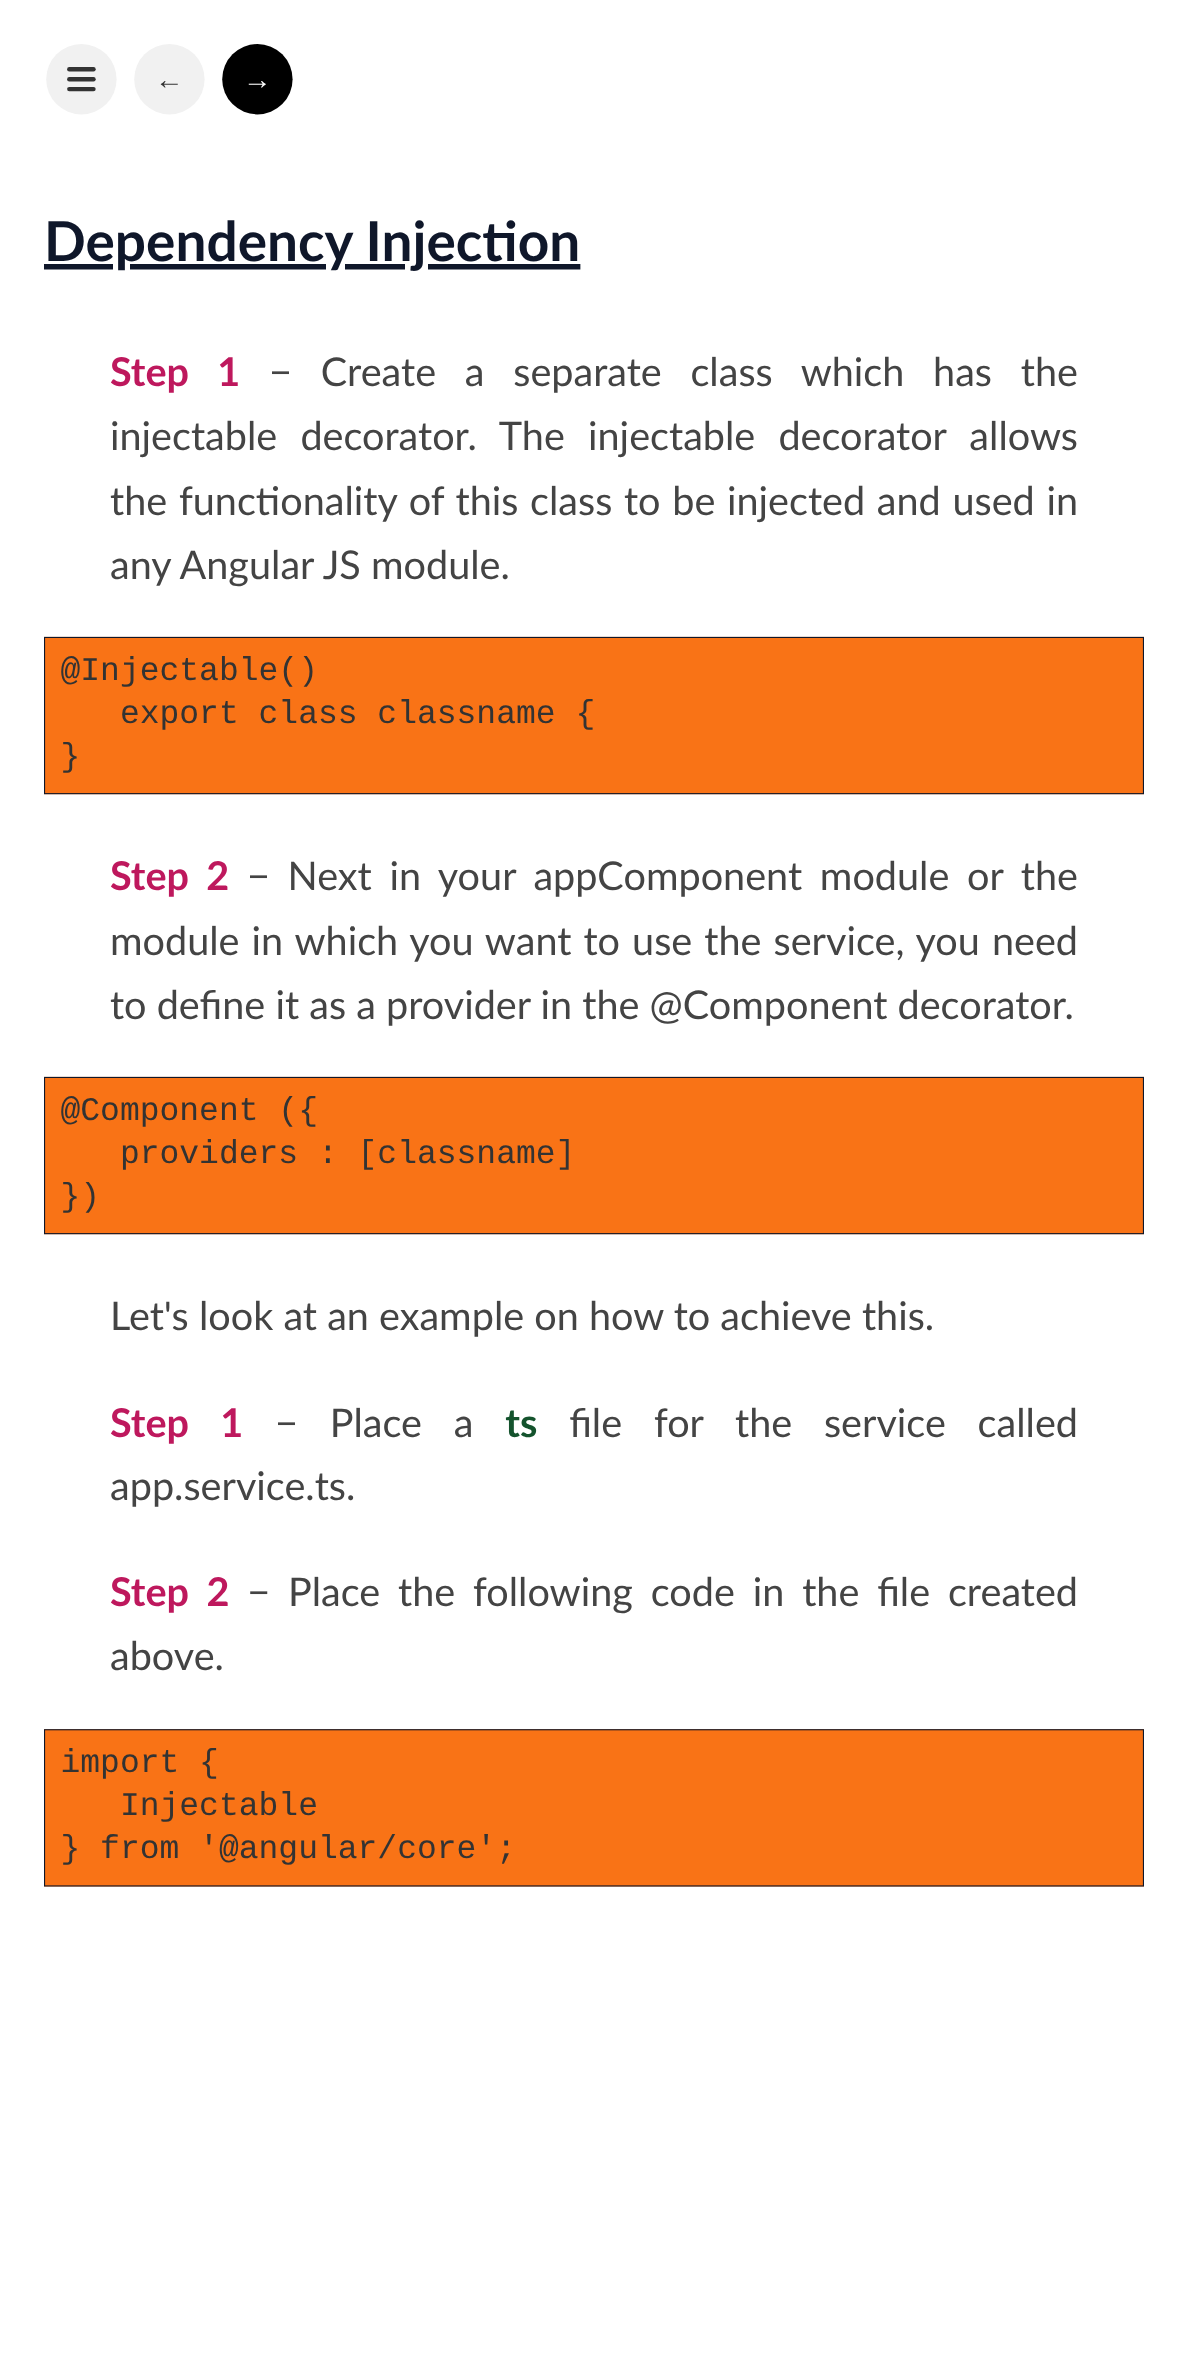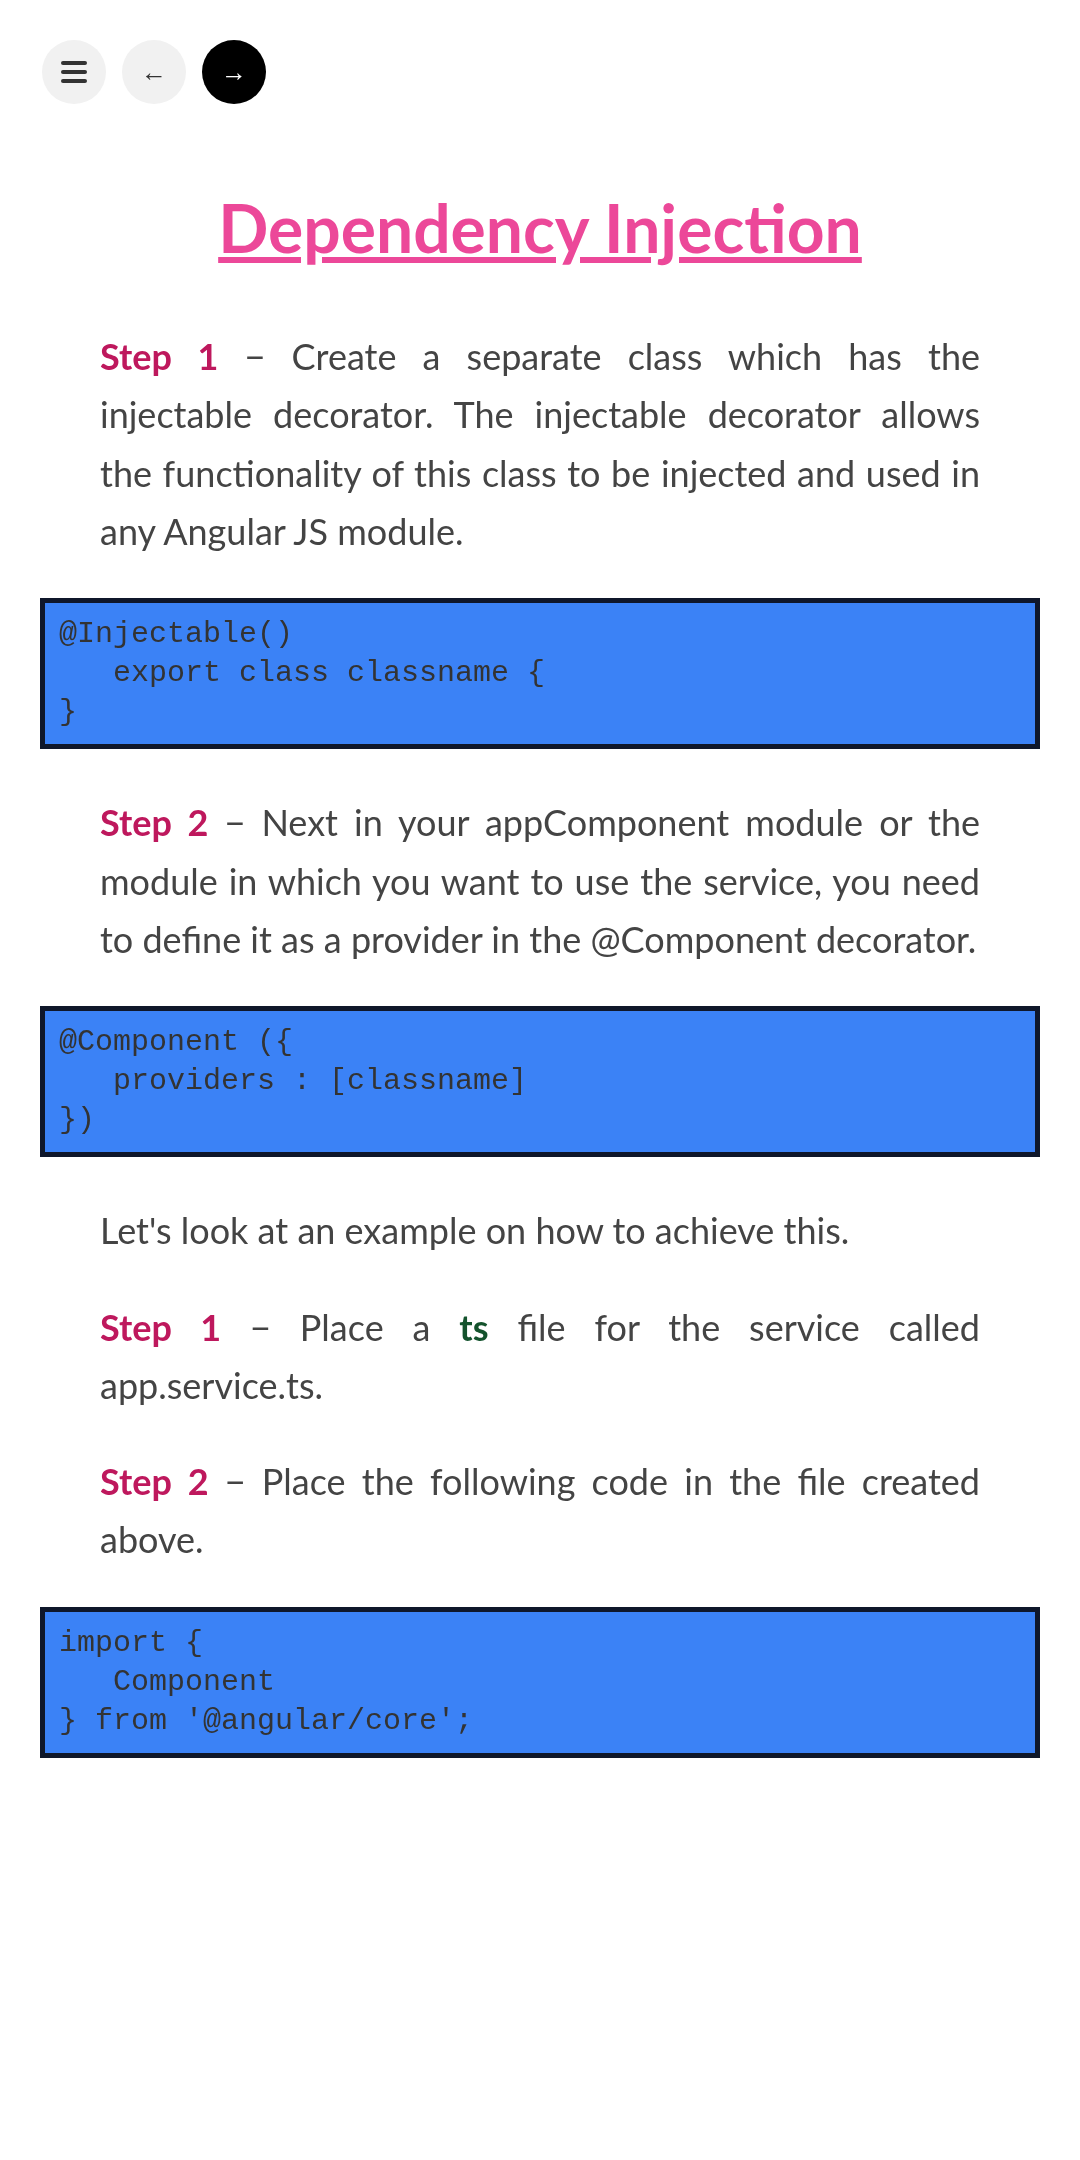--- a/index.html
+++ b/index.html
@@ -47,25 +47,24 @@
       display: block;
       width: 26px;
       height: 4px;
       background: #333;
       border-radius: 2px;
     }
     .content {
       padding: 0 40px;
     }
     .page-title {
-      text-align: center;
-      font-size: 66px;
+      font-size: 50px;
       font-weight: 700;
       text-decoration: underline;
-      color: #ec4899;
+      color: #0f172a;
       margin-top: 84px;
       margin-bottom: 60px;
     }
     .text-block {
       padding: 0 60px;
       margin-bottom: 38px;
     }
     .paragraph {
       font-size: 36px;
       line-height: 1.62;
@@ -74,22 +73,22 @@
     }
     .step-label {
       font-weight: 700;
       color: #be185d;
     }
     .bold-inline {
       font-weight: 700;
       color: #14532d;
     }
     .code-block {
-      border: 5px solid #0f172a;
-      background: #3b82f6;
+      border: 1px solid #0f172a;
+      background: #f97316;
       padding: 12px 14px;
       margin-bottom: 44px;
       font-family: 'Courier New', Courier, monospace;
       font-size: 30px;
       line-height: 1.3;
       color: #333;
       white-space: pre;
       overflow-x: auto;
     }
   </style>
@@ -146,15 +145,15 @@
     </p>
   </div>
 
   <div class="text-block">
     <p class="paragraph">
       <span class="step-label">Step 2</span><span> − Place the following code in the file created above.</span>
     </p>
   </div>
 
   <pre class="code-block">import { 
-   Component 
+   Injectable 
 } from '@angular/core';</pre>
 </div>
 
 </body></html>

